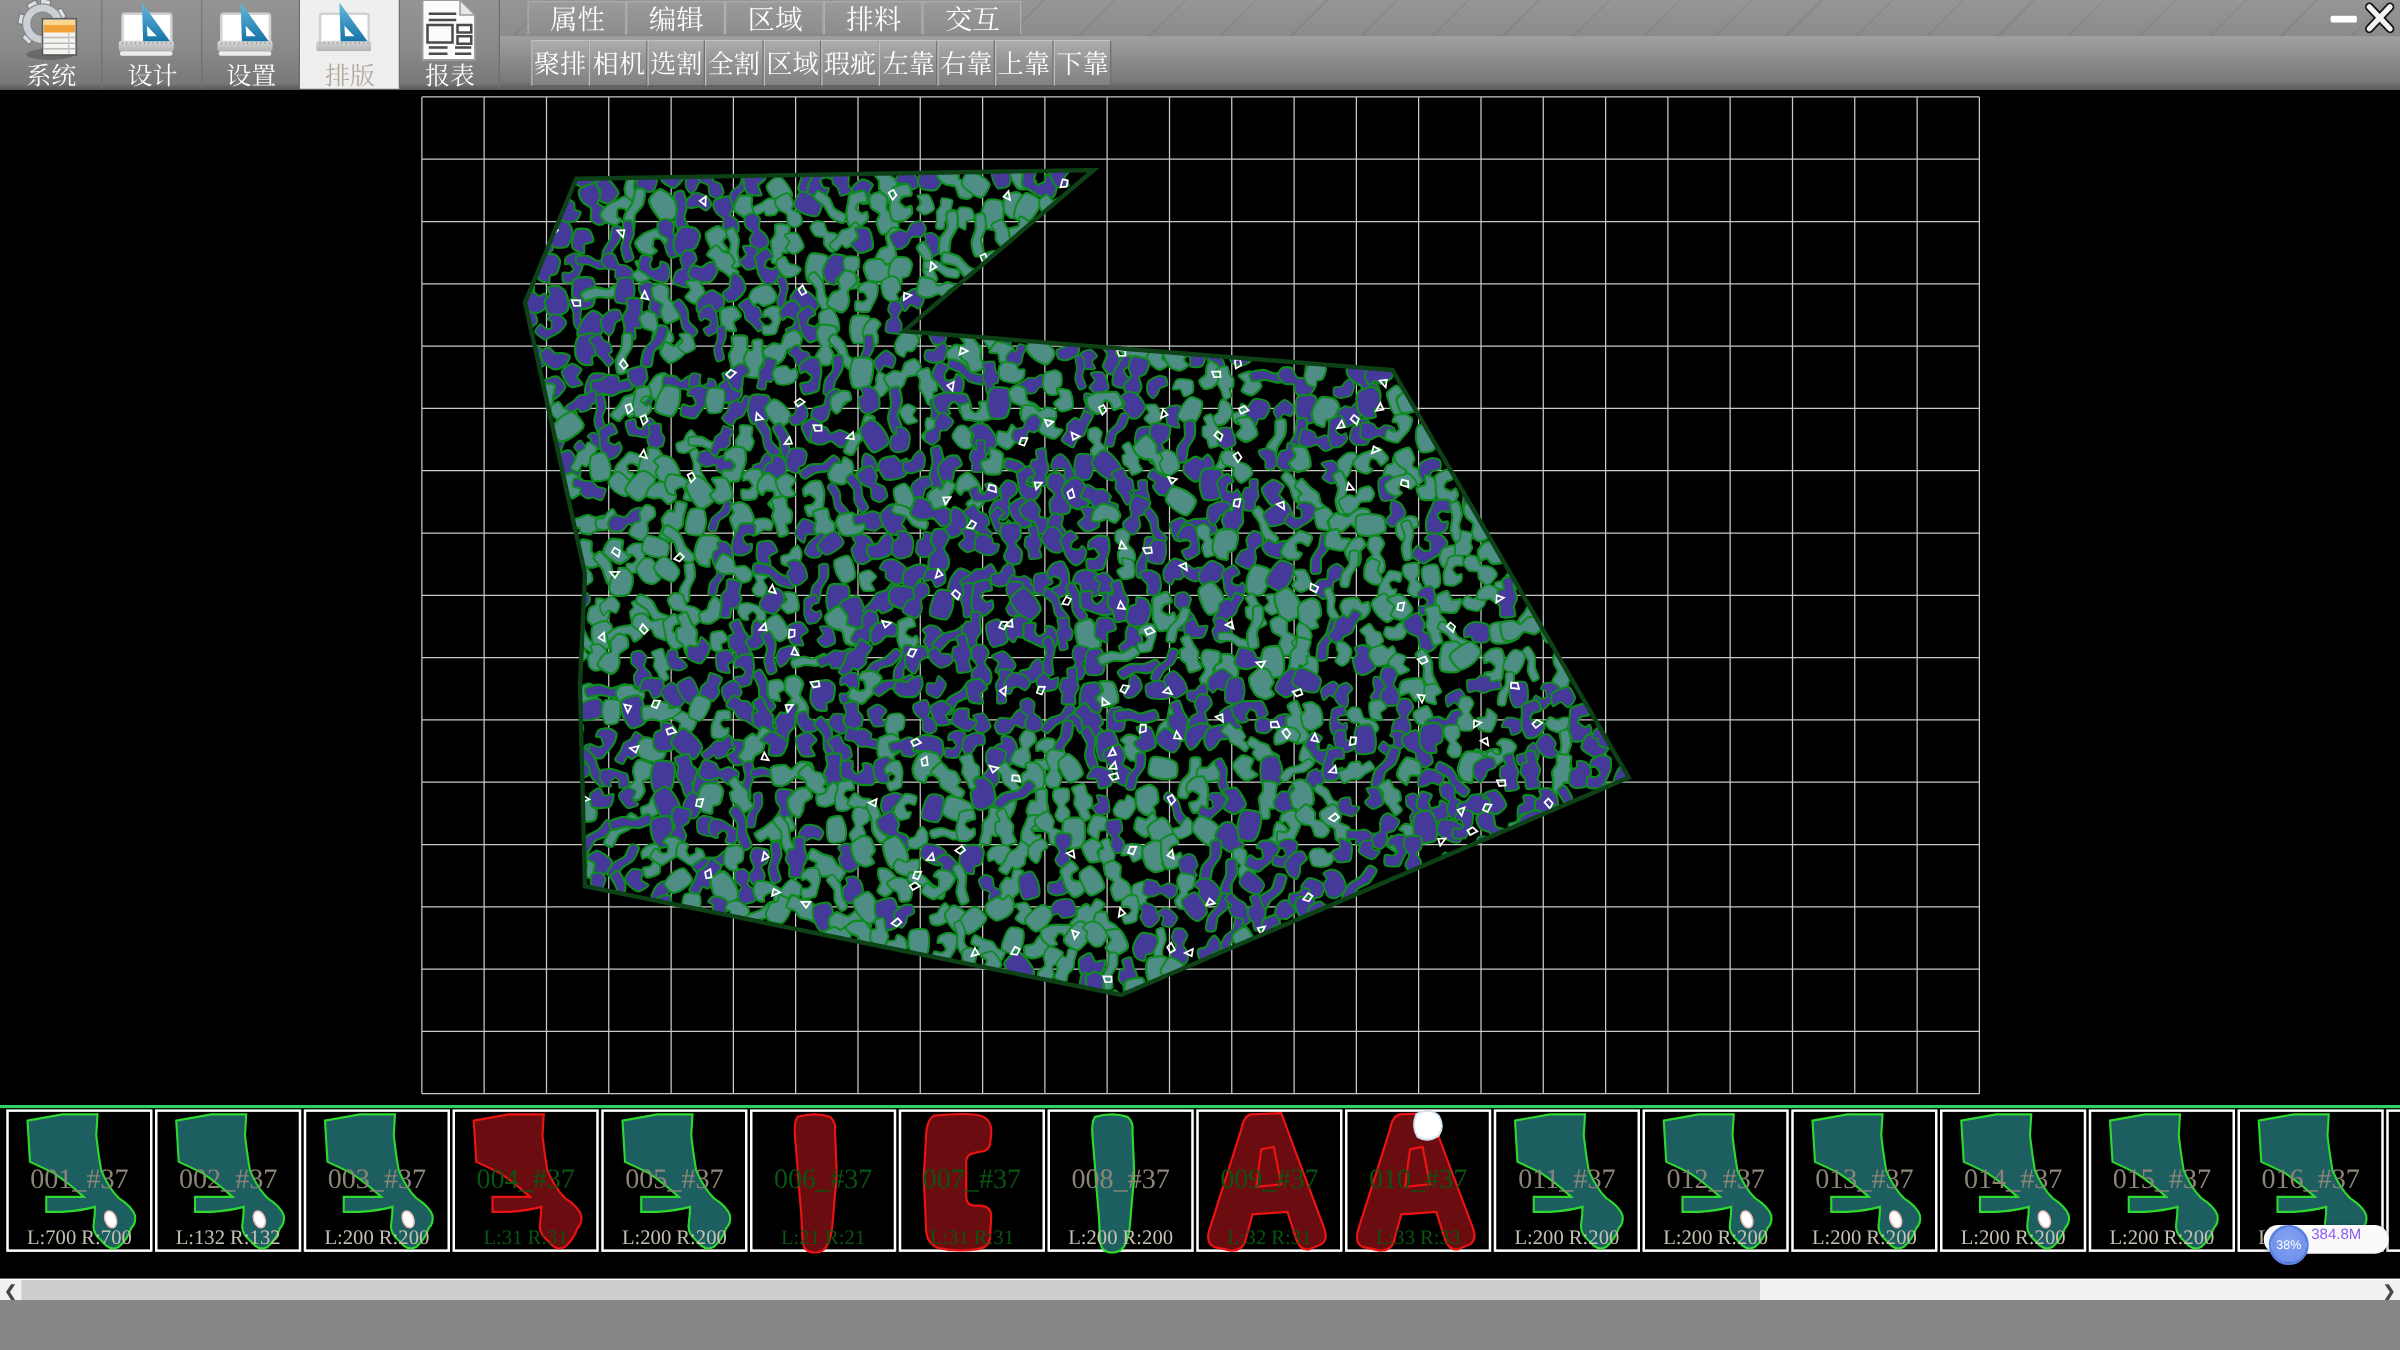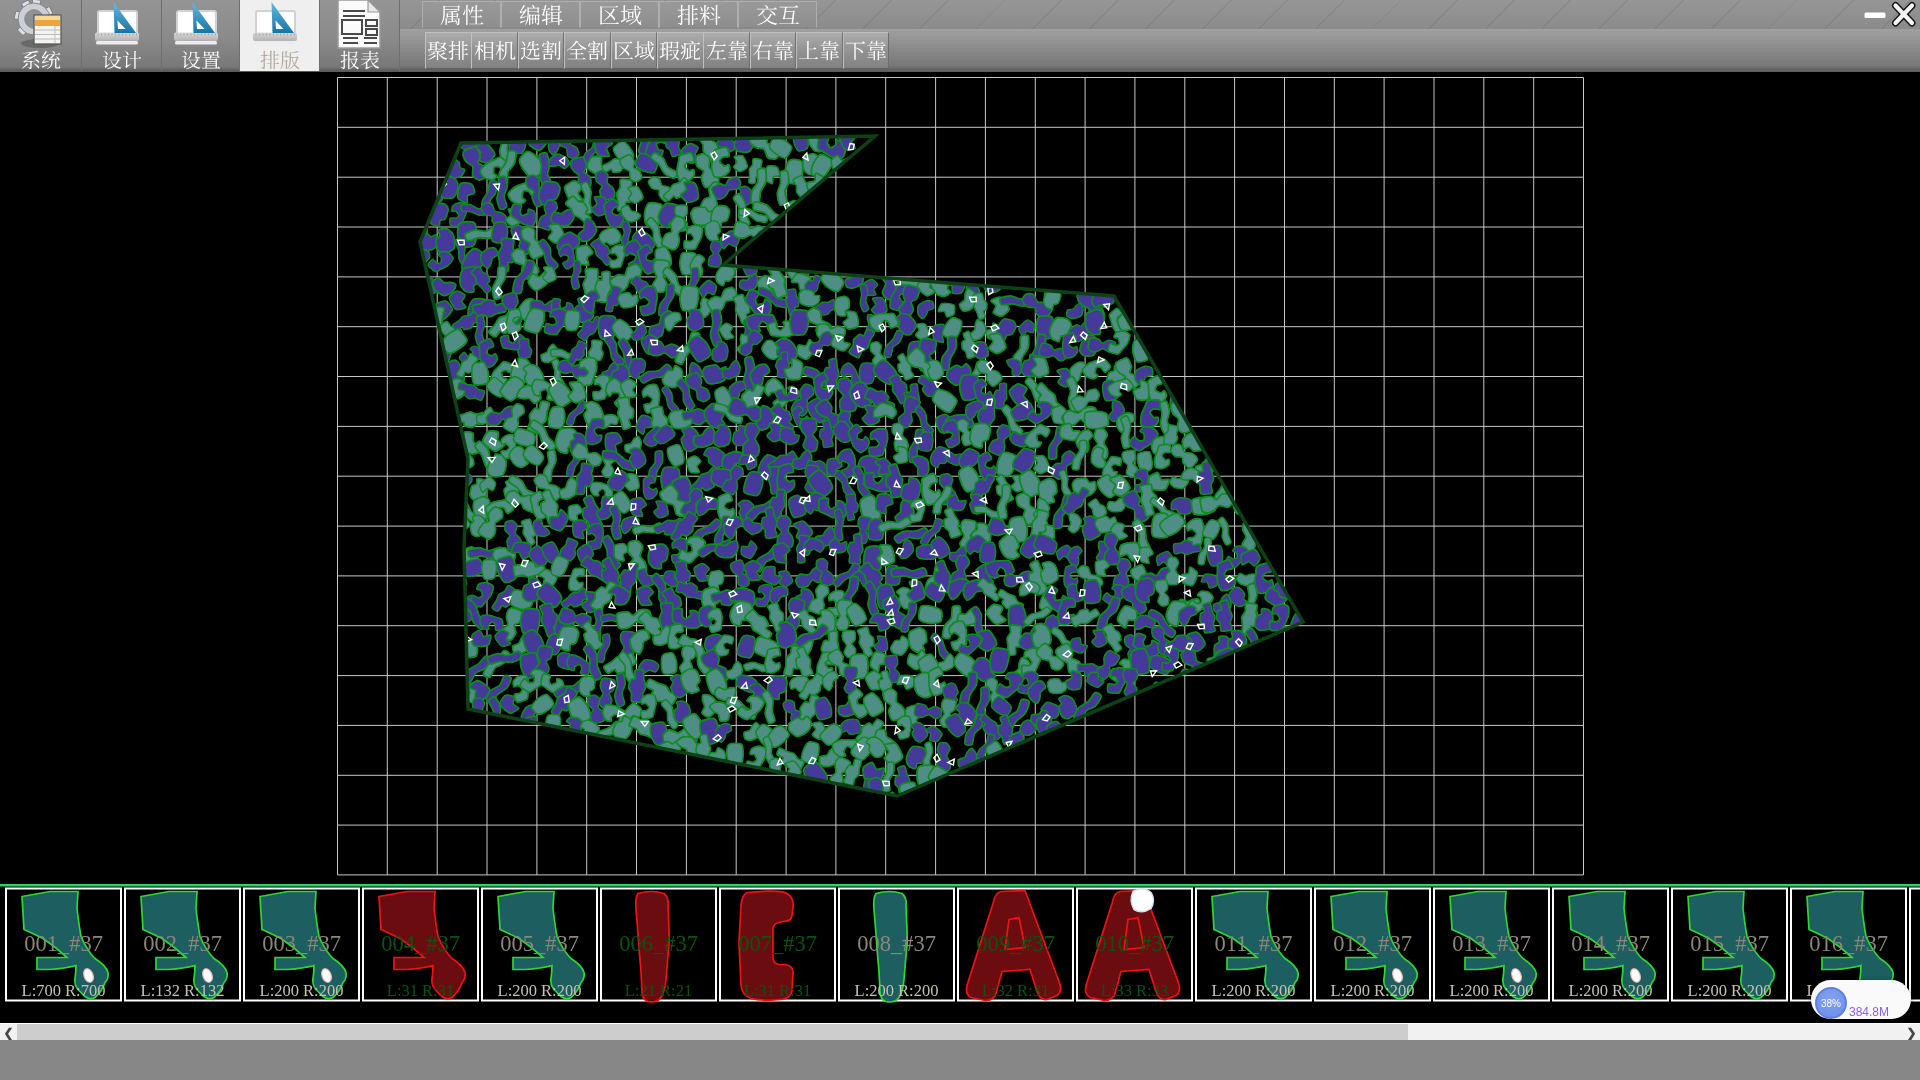--- a/index.html
+++ b/index.html
@@ -23,22 +23,22 @@
 .ic {margin-top:0px;height:50px;display:flex;align-items:flex-start;justify-content:center}
 #winbtn {position:absolute;right:0;top:0;z-index:5}
 #cv {position:absolute;left:0;top:0}
 #cwrap {position:absolute;left:0;top:72px;width:1920px;height:812px;background:#000;overflow:hidden}
 #strip {position:absolute;left:0;top:884px}
 #sb {position:absolute;left:0;top:1023px;width:1920px;height:17px;background:#f1f1f1;border-top:1px solid #fff}
 #sb .th {position:absolute;left:17px;top:0;width:1391px;height:17px;background:#cdcdcd}
 #sb .ar {position:absolute;top:0;width:17px;height:17px;background:#f1f1f1;color:#474747;font-size:12px;font-weight:bold;
  display:flex;align-items:center;justify-content:center}
 #bot {position:absolute;left:0;top:1040px;width:1920px;height:40px;background:#878787}
-#pill {position:absolute;left:1811px;top:980px;width:100px;height:39px;background:#fafafa;border-radius:20px;
- box-shadow:0 1px 4px rgba(0,0,0,.45);display:flex;align-items:flex-end;z-index:9}
+#pill {position:absolute;left:1811px;top:980px;width:100px;height:23px;background:#fafafa;border-radius:20px;
+ box-shadow:0 1px 4px rgba(0,0,0,.45);display:flex;align-items:flex-start;z-index:9}
 #pc {width:32px;height:32px;margin-left:4px;border-radius:50%;
  background:radial-gradient(circle at 50% 35%,#84a2f2,#6a8cea);border:2.5px solid #5b80e2;
  color:#fff;font-size:10px;display:flex;align-items:center;justify-content:center}
 #pill span {margin-left:2px;color:#8b5cf6;font-size:12px}
 svg {display:block}
 #gdefs {position:absolute;width:0;height:0}
 </style></head><body>
 <svg id="gdefs">
     <defs>
 <linearGradient id="bluegr" x1="0" y1="0" x2="0" y2="1">

